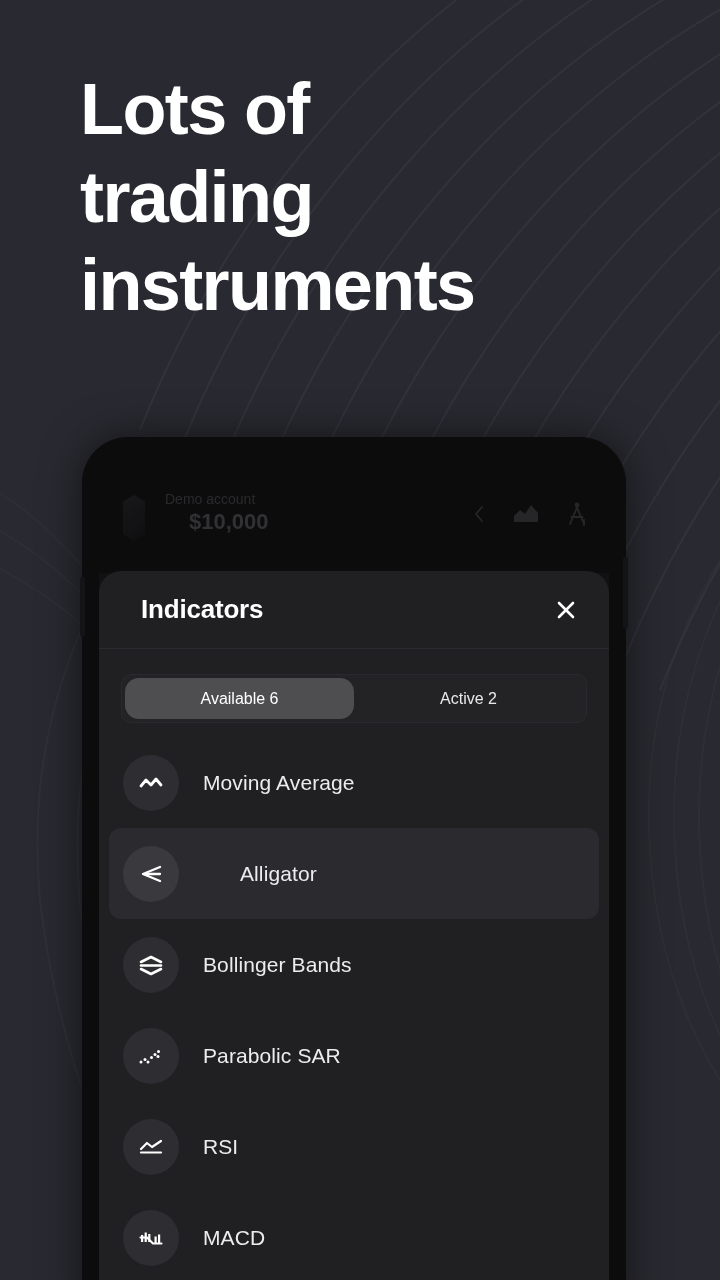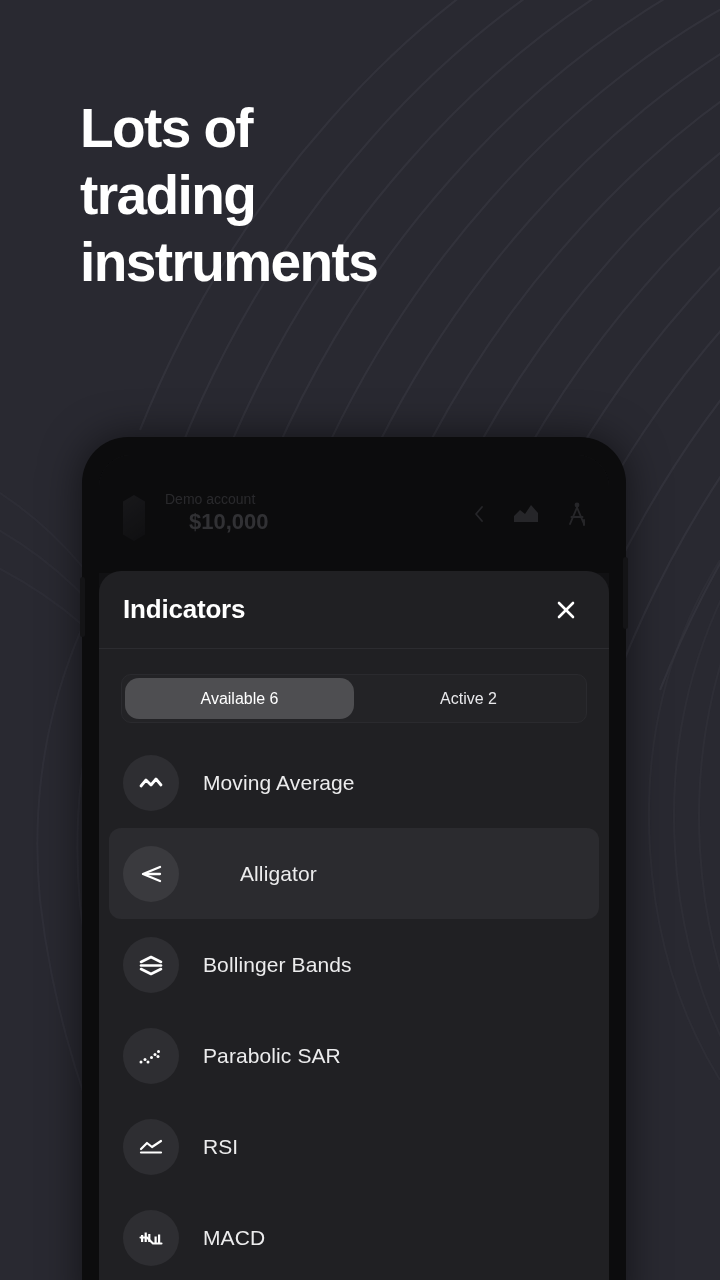--- a/index.html
+++ b/index.html
@@ -11,25 +11,25 @@
     -webkit-font-smoothing:antialiased;
   }
 
   
   .bg-wrap { position:absolute; inset:0; overflow:hidden; z-index:0; }
   .bg-svg  { position:absolute; inset:0; width:720px; height:1280px; }
 
   
   .headline {
     position:absolute;
-    left:80px; top:95px;
+    left:80px; top:66px;
     width:600px;
     z-index:3;
     color:#ffffff;
-    font-size:55px;
+    font-size:72px;
     font-weight:bold;
     line-height:1.22;
     letter-spacing:-1.6px;
   }
   .headline .ln { display:block; white-space:nowrap; }
 
   
   .phone {
     position:absolute;
     left:82px; top:437px;
@@ -97,20 +97,21 @@
 
   .sheet-head {
     height:78px;
     display:flex; align-items:center;
     padding:0 26px 0 24px;
     border-bottom:1px solid #2c2c30;
   }
   .sheet-title {
     font-size:26px; font-weight:bold; color:#ffffff;
     letter-spacing:-0.2px;
+    margin-left:18px;
   }
   .close-btn {
     margin-left:auto;
     width:34px; height:34px;
     display:flex; align-items:center; justify-content:center;
     color:#ffffff; cursor:pointer;
   }
 
   
   .segmented {

